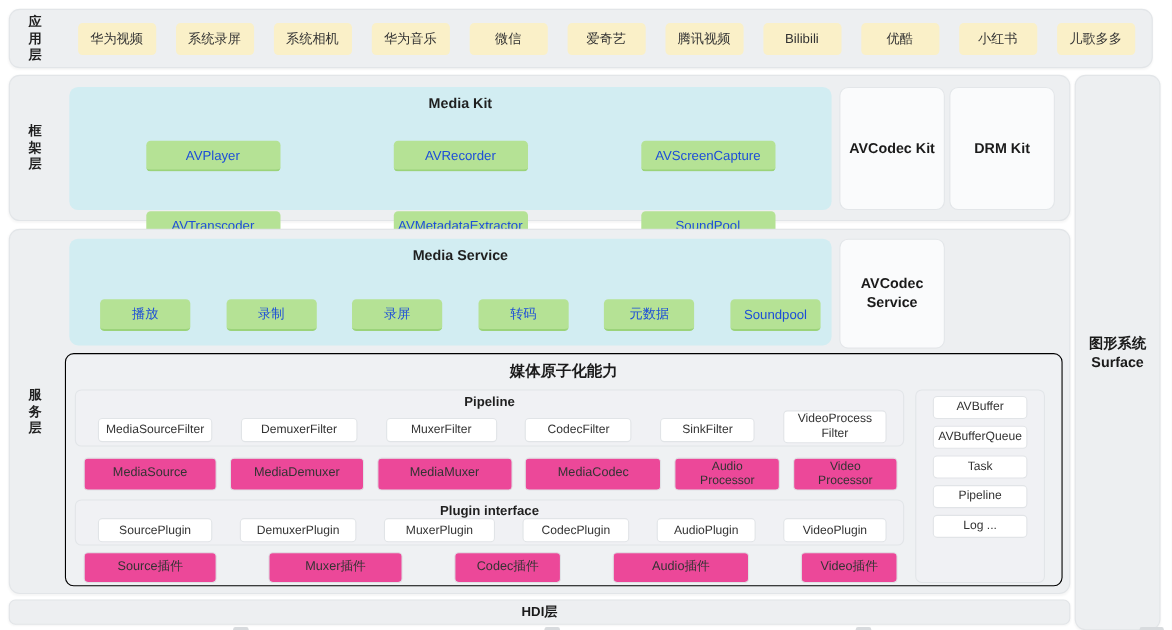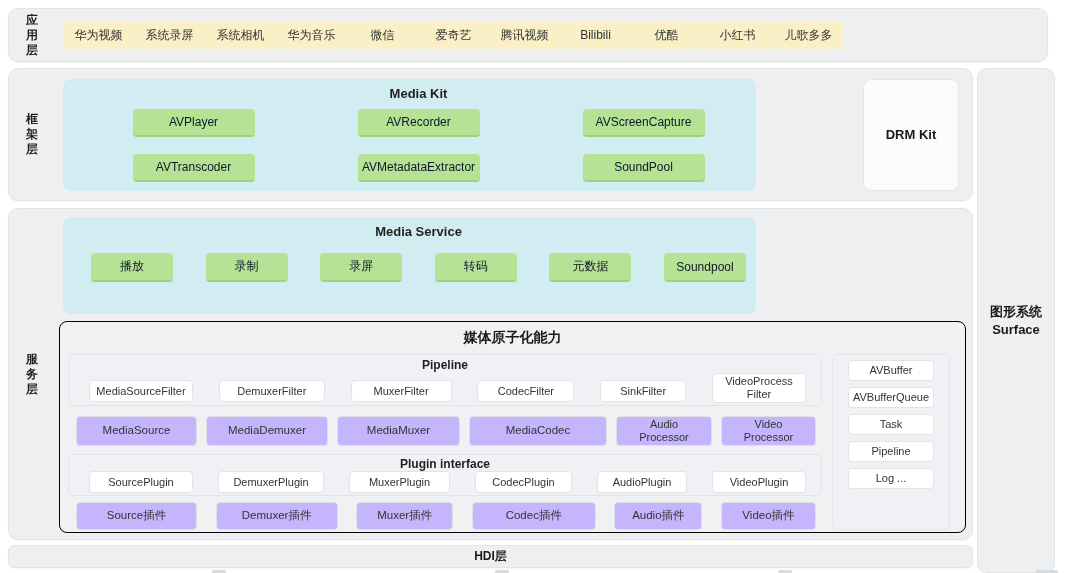--- a/index.html
+++ b/index.html
@@ -16,53 +16,53 @@
     position:absolute; left:0; top:0; bottom:0; width:46px;
     display:flex; align-items:center; justify-content:center;
     font-size:12px; font-weight:bold; line-height:1.25;
     white-space:pre-line; text-align:center; color:#1f1f1f;
   }
 
   
   #app-layer { left:8px; top:8px; width:1040px; height:54px; }
   .app-row {
     position:absolute; left:54px; top:0; bottom:0; right:8px;
-    display:flex; align-items:center; 
+    display:flex; align-items:center; gap:18px;justify-content:center;
   }
   .chip-yellow {
     width:71px; height:29px; flex:0 0 auto;
     background:#faf0c8; border-radius:4px;
     display:flex; align-items:center; justify-content:center;
     font-size:12px; color:#333;
   }
 
   
   .blue-panel { position:absolute; background:#d2edf2; border-radius:8px;padding-left:18px; }
   .panel-title { text-align:center; font-weight:bold; font-size:13px; color:#1f1f1f; padding-top:7px; }
   .chip-green {
     background:#b5e295; border-bottom:2px solid #9bd37a; border-radius:4px;
     display:flex; align-items:center; justify-content:center;
-    font-size:12px; color:#0f172a;
+    font-size:12px; color:#1d4ed8;margin-top:19px;
   }
   .kit-box {
     position:absolute; width:96px; background:#fafbfc;
     border:1px solid #e3e6e9; border-radius:8px;
     display:flex; align-items:center; justify-content:center;
     font-weight:bold; font-size:13px; text-align:center;
     white-space:pre-line; line-height:1.3; color:#1a1a1a;
   }
   .sub-box { position:absolute; background:#f0f1f4; border:1px solid #e2e5e8; border-radius:6px; }
   .sub-title { text-align:center; font-weight:bold; font-size:12px; color:#1f1f1f; }
   .chip-white, .chip-gray {
     display:flex; align-items:center; justify-content:center;
     border-radius:4px; font-size:11px; color:#333;
     white-space:pre-line; text-align:center; line-height:1.15;
   }
   .chip-white { background:#ffffff; border:1px solid #e1e4e7; height:22px; }
-  .chip-gray  { background:#c4b5fd; border:1px solid #dfe2e5; height:30px; font-size:11.5px; }
+  .chip-gray  { background:#ec4899; border:1px solid #dfe2e5; height:30px; font-size:11.5px; }
 
   
   #framework-layer { left:8px; top:68px; width:965px; height:133px; }
   #media-kit { left:54px; top:10px; width:693px; height:112px; }
   .mk-grid {
     display:grid; grid-template-columns:repeat(3,1fr);
     justify-items:center; row-gap:17px; margin-top:8px;
   }
   .mk-grid .chip-green { width:122px; height:28px; }
   #avcodec-kit { left:754px; top:10px; height:112px; }
@@ -90,21 +90,21 @@
   .pl-row .chip-white:nth-child(3){width:101px}
   .pl-row .chip-white:nth-child(4){width:97px}
   .pl-row .chip-white:nth-child(5){width:86px}
   .pl-row .chip-white:nth-child(6){width:94px; height:30px; margin-top:-6px;}
 
   .mod-row { position:absolute; left:16px; top:94px; width:740px;
              display:flex; justify-content:space-between; }
   .mod-row .chip-gray:nth-child(1){width:121px}
   .mod-row .chip-gray:nth-child(2){width:122px}
   .mod-row .chip-gray:nth-child(3){width:123px}
-  .mod-row .chip-gray:nth-child(4){width:138px}
+  .mod-row .chip-gray:nth-child(4){width:124px}
   .mod-row .chip-gray:nth-child(5){width:96px; font-size:11px;}
   .mod-row .chip-gray:nth-child(6){width:95px; font-size:11px;}
 
   #plugin-box { left:8px; top:132px; width:754px; height:42px; }
   #plugin-box .sub-title { padding-top:2px; }
   .pi-row { position:absolute; left:20px; right:15px; top:16px;
             display:flex; justify-content:space-between; align-items:center; }
   .pi-row .chip-white:nth-child(1){width:104px}
   .pi-row .chip-white:nth-child(2){width:106px}
   .pi-row .chip-white:nth-child(3){width:101px}
@@ -175,40 +175,43 @@
       <div class="mk-grid">
         <div class="chip-green">AVPlayer</div>
         <div class="chip-green">AVRecorder</div>
         <div class="chip-green">AVScreenCapture</div>
         <div class="chip-green">AVTranscoder</div>
         <div class="chip-green">AVMetadataExtractor</div>
         <div class="chip-green">SoundPool</div>
       </div>
     </div>
 
+    <div class="kit-box" id="avcodec-kit">AVCodec Kit</div>
     <div class="kit-box" id="drm-kit">DRM Kit</div>
   </div>
 
   <div class="layer" id="service-layer">
     <div class="vlabel">服
 务
 层</div>
 
     <div class="blue-panel" id="media-service">
       <div class="panel-title">Media Service</div>
       <div class="ms-row">
         <div class="chip-green">播放</div>
         <div class="chip-green">录制</div>
         <div class="chip-green">录屏</div>
         <div class="chip-green">转码</div>
         <div class="chip-green">元数据</div>
         <div class="chip-green">Soundpool</div>
       </div>
     </div>
 
+    <div class="kit-box" id="avcodec-service">AVCodec
+Service</div>
 
     <div id="atomic">
       <div id="atomic-title">媒体原子化能力</div>
 
       <div class="sub-box" id="pipeline-box">
         <div class="sub-title">Pipeline</div>
         <div class="pl-row">
           <div class="chip-white">MediaSourceFilter</div>
           <div class="chip-white">DemuxerFilter</div>
           <div class="chip-white">MuxerFilter</div>
@@ -237,21 +240,20 @@
           <div class="chip-white">DemuxerPlugin</div>
           <div class="chip-white">MuxerPlugin</div>
           <div class="chip-white">CodecPlugin</div>
           <div class="chip-white">AudioPlugin</div>
           <div class="chip-white">VideoPlugin</div>
         </div>
       </div>
 
       <div class="plugins-row">
         <div class="chip-gray">Source插件</div>
-        <div class="chip-gray">Demuxer插件</div>
         <div class="chip-gray">Muxer插件</div>
         <div class="chip-gray">Codec插件</div>
         <div class="chip-gray">Audio插件</div>
         <div class="chip-gray">Video插件</div>
       </div>
 
       <div class="sub-box" id="media-foundation">
         <div class="mf-stack">
           <div class="chip-white">AVBuffer</div>
           <div class="chip-white">AVBufferQueue</div>

